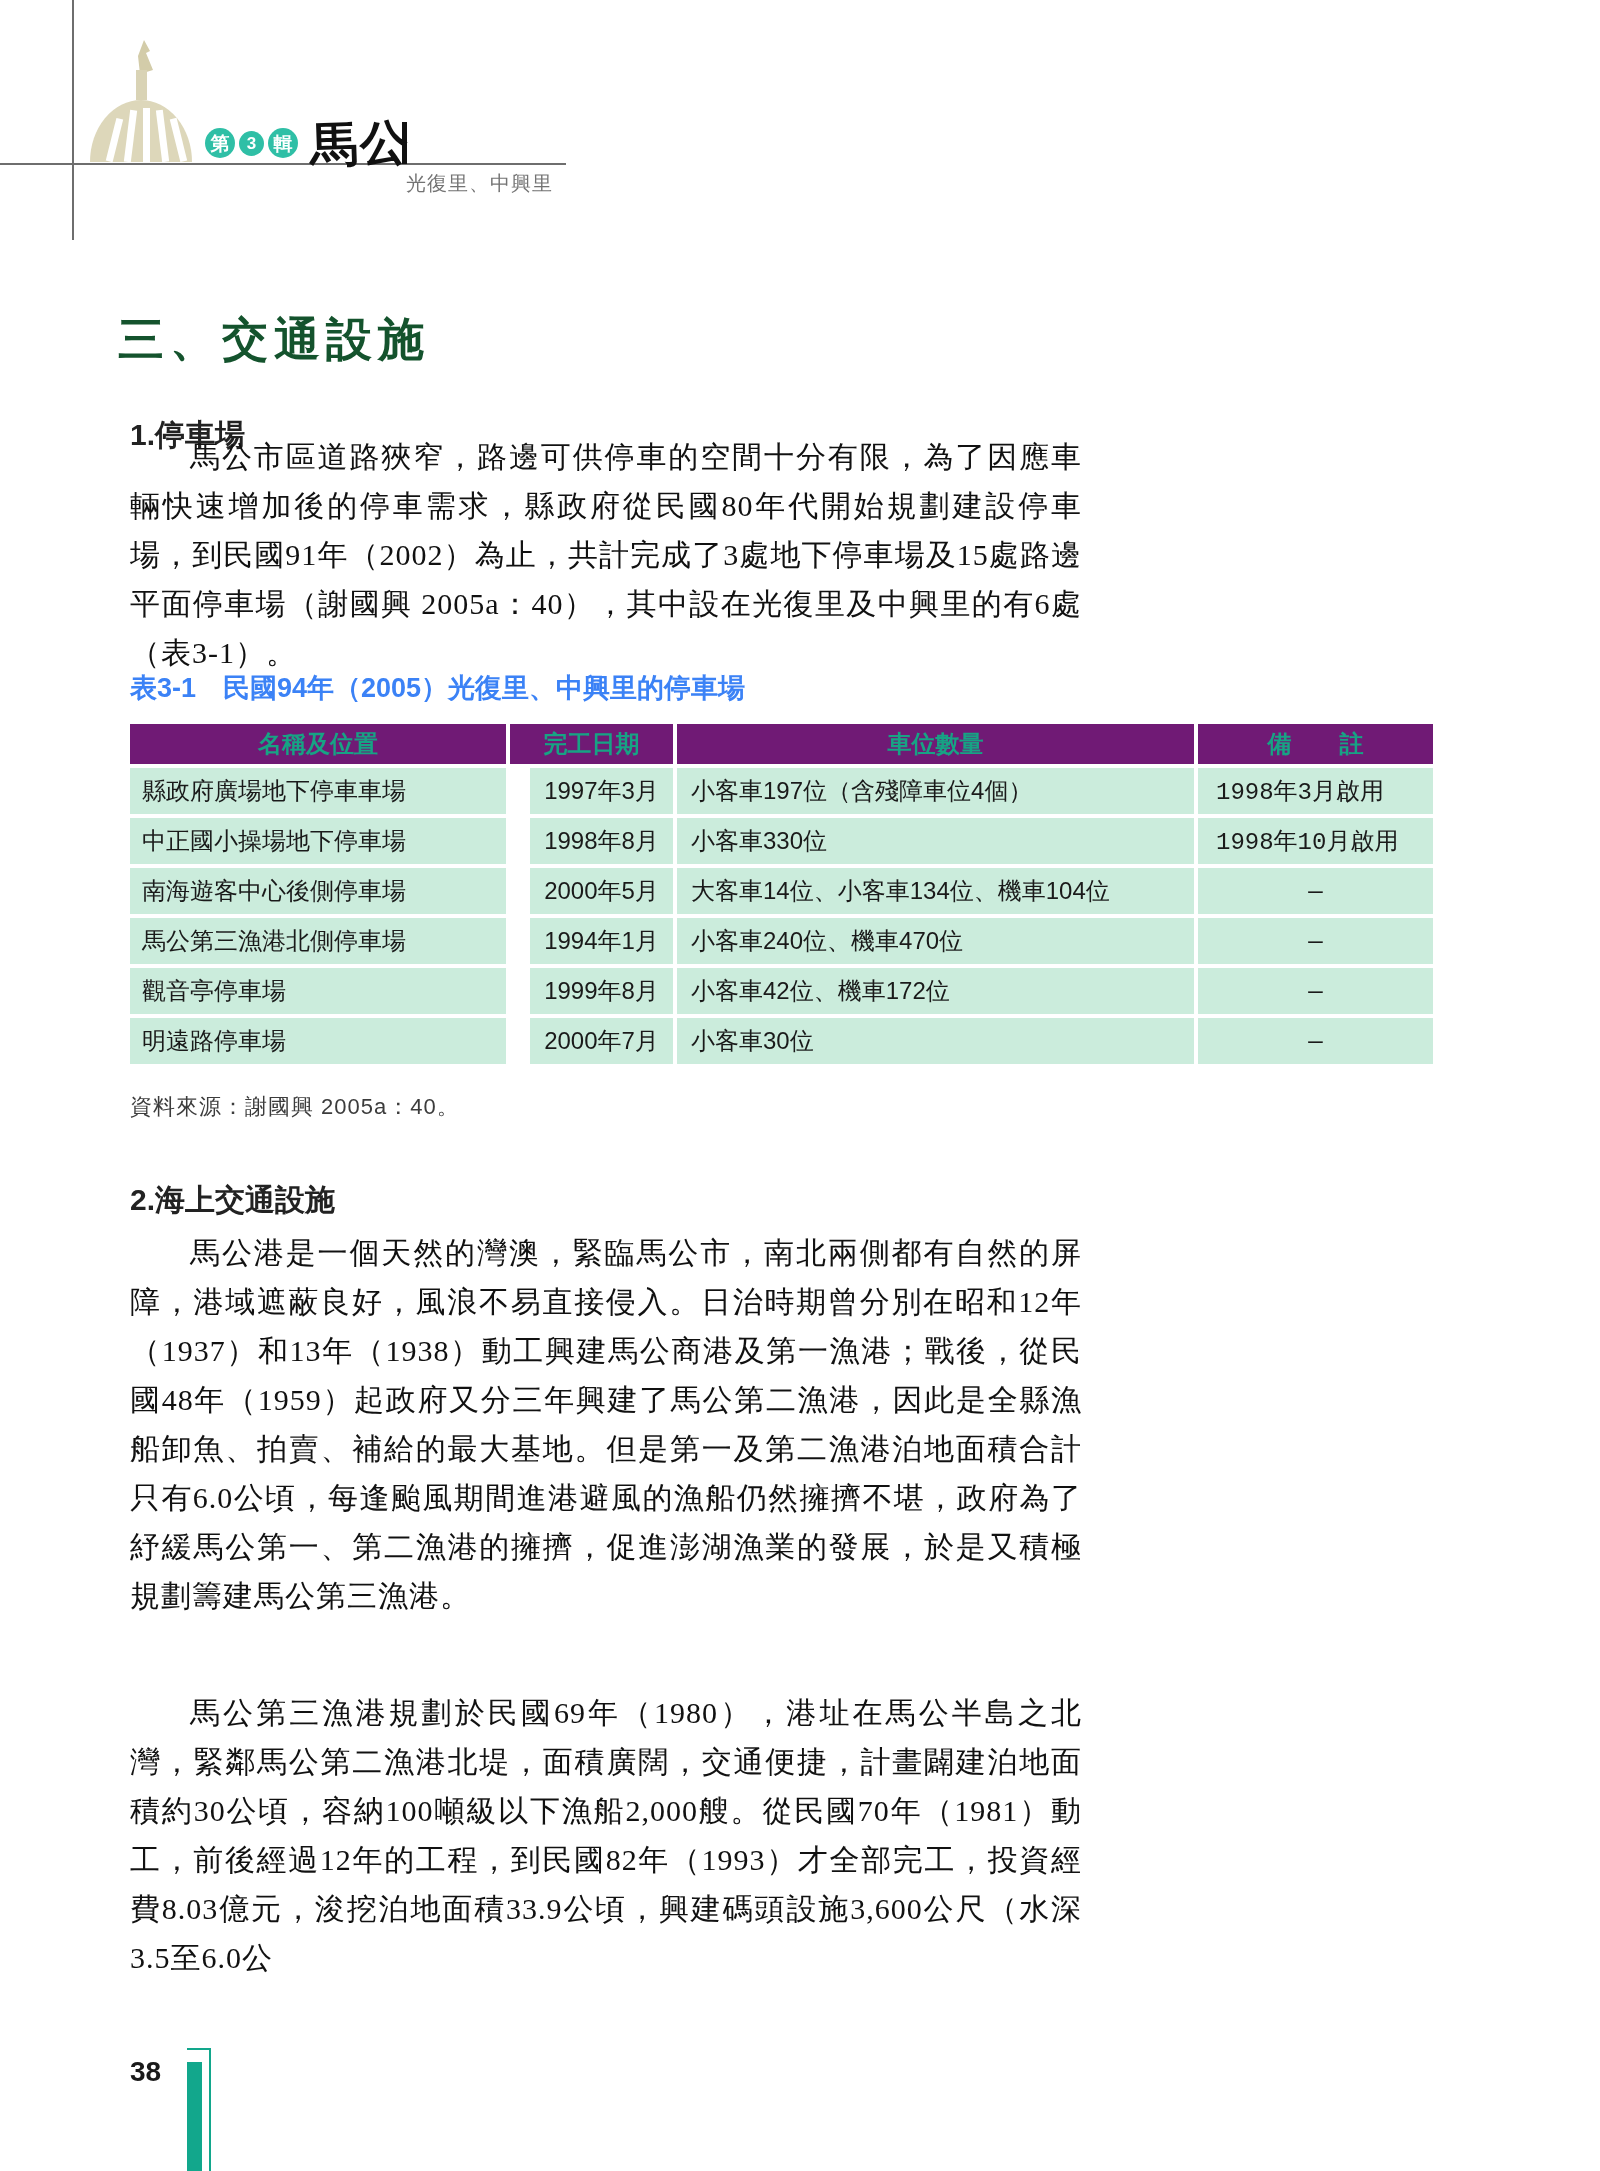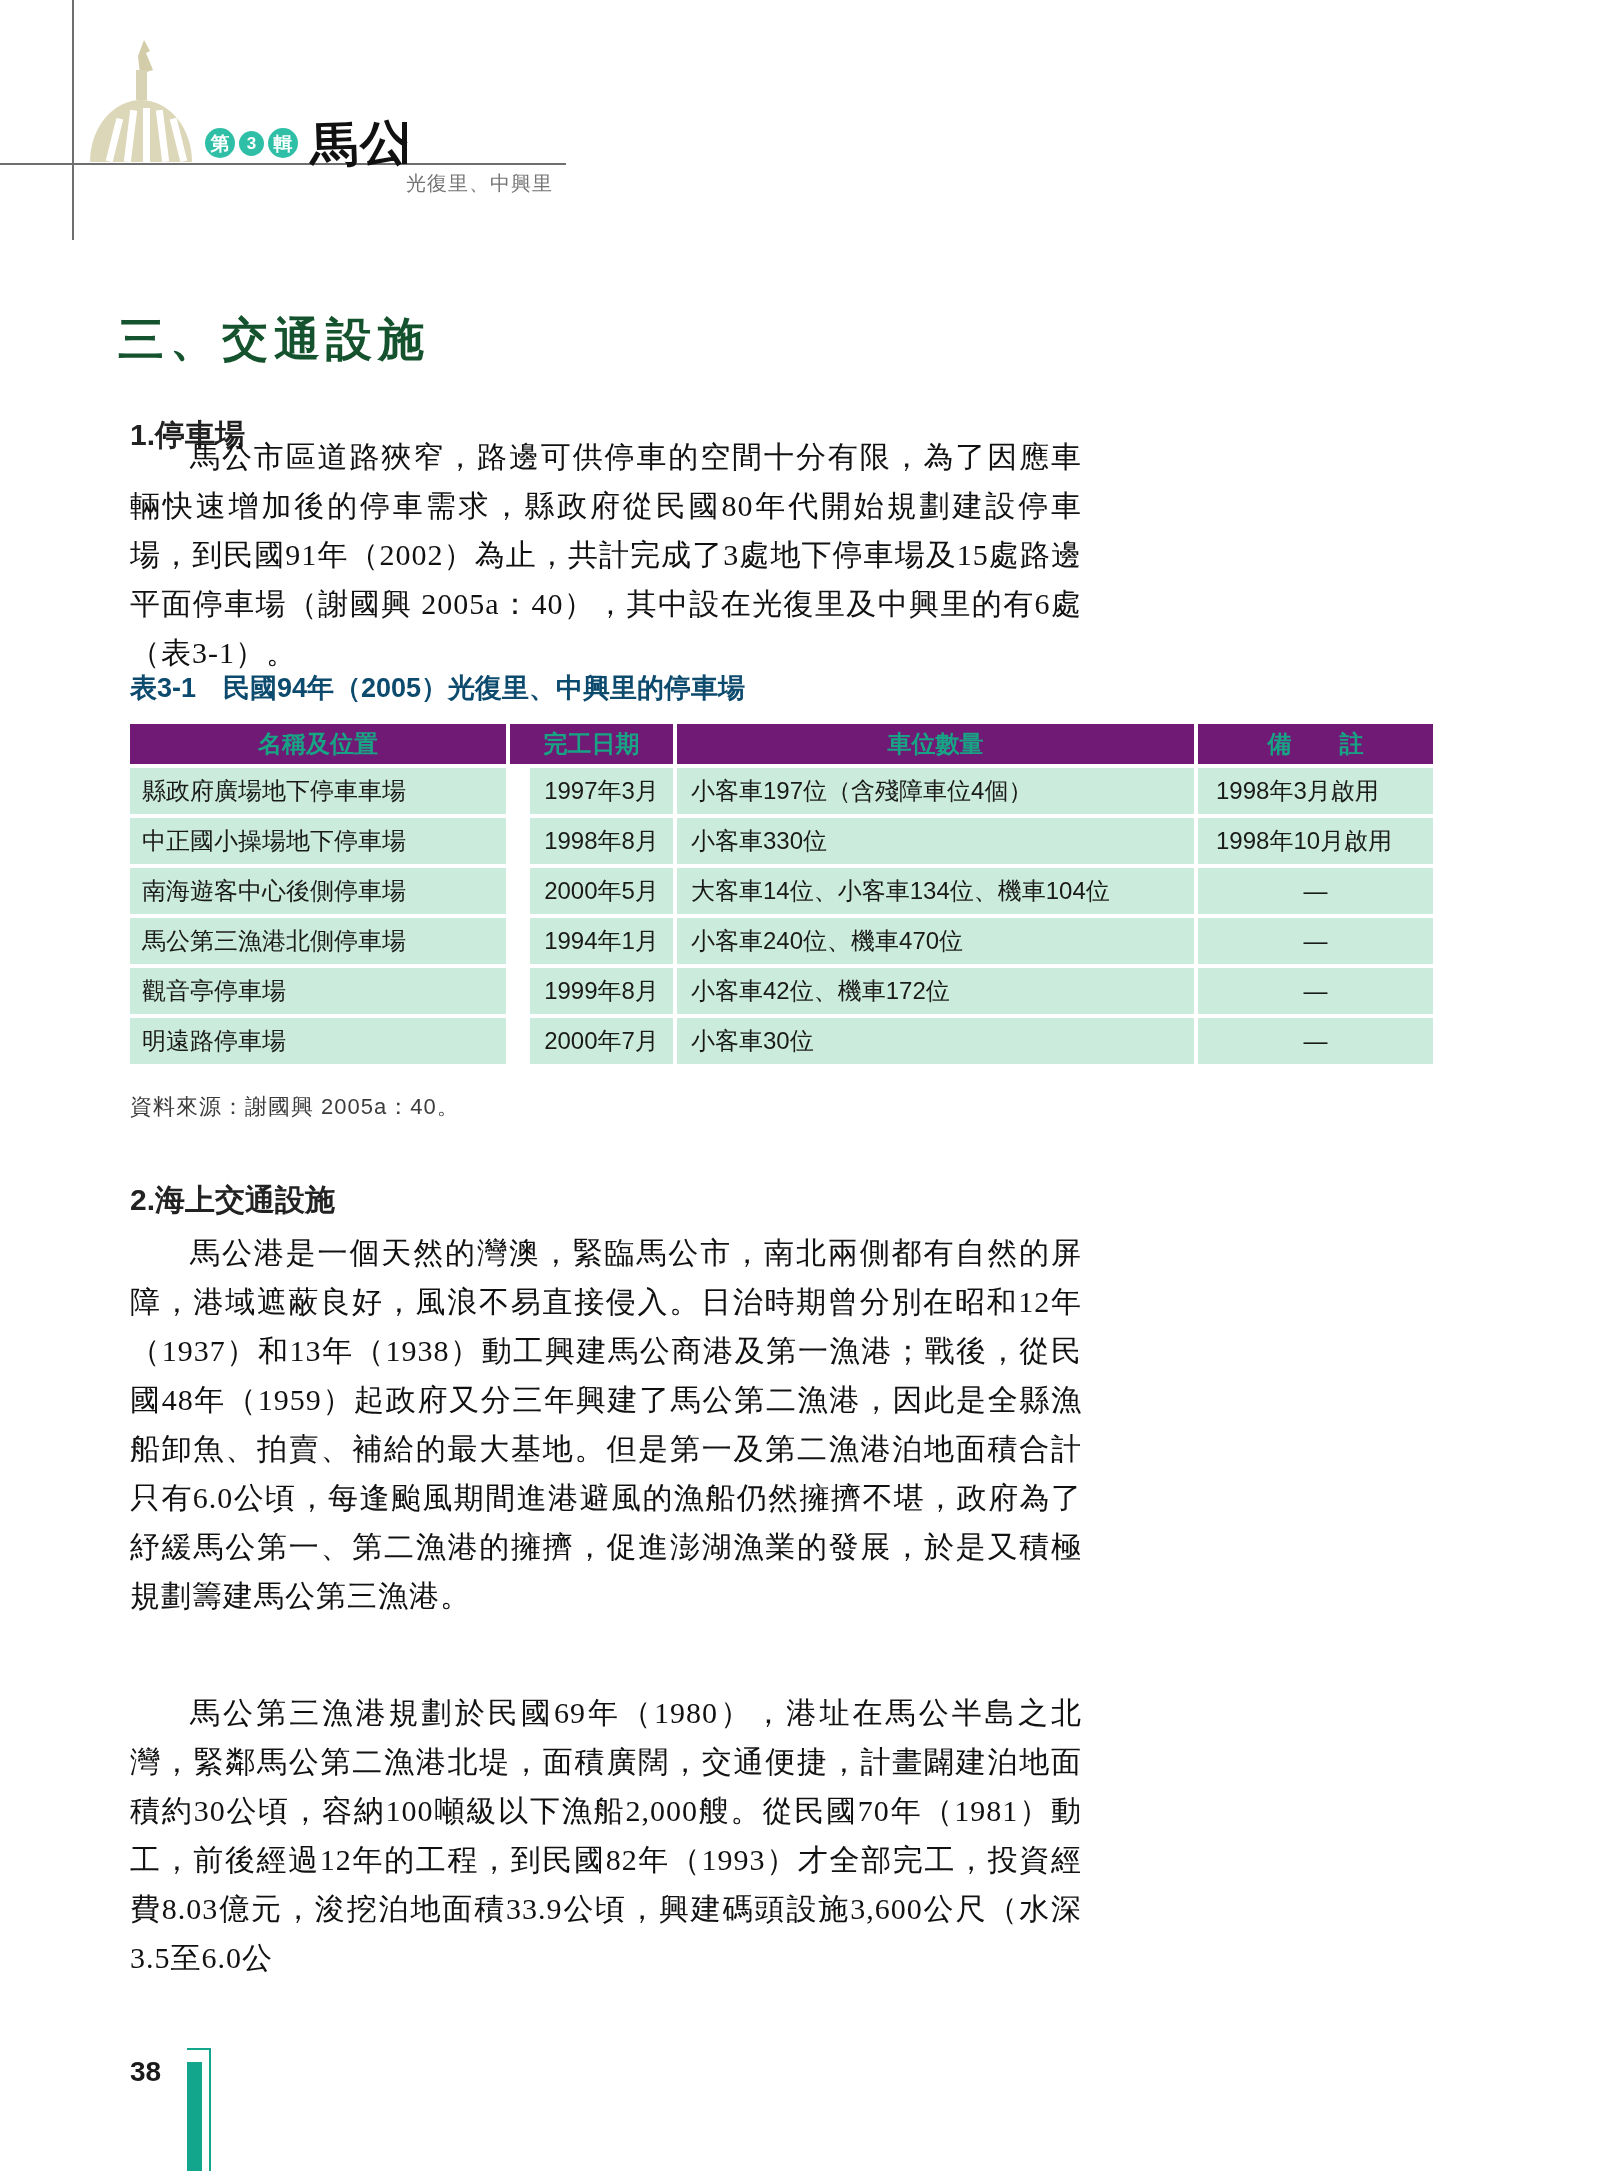--- a/index.html
+++ b/index.html
@@ -48,39 +48,39 @@
     font-family:"Liberation Serif","DejaVu Serif",serif;
     font-size:30px;line-height:49px;color:#111;
     text-align:justify;text-indent:2em;letter-spacing:1px;margin:0;
   }
   #para1{top:432px;}
   #para2{top:1228px;}
   #para3{top:1688px;}
   
   .table-caption{
     position:absolute;left:130px;top:670px;
-    font-size:27px;font-weight:bold;color:#0c4a6e;white-space:nowrap;
+    font-size:27px;font-weight:bold;color:#3b82f6;white-space:nowrap;
   }
   .lot-table{
     position:absolute;left:130px;top:724px;width:1299px;
     display:grid;grid-template-columns:376px 163px 517px 235px;
     gap:4px;background:#ffffff;
   }
   .lot-table .cell{
     background:#cbecdc;display:flex;align-items:center;
     font-size:24px;min-height:46px;padding:0 6px;box-sizing:border-box;
   }
   .lot-table .head{
     background:#701a75;color:#17a384;font-weight:bold;
     justify-content:center;min-height:40px;
   }
   .lot-table .c-name{padding-left:12px;}
   .lot-table .c-date{justify-content:center;margin-left:20px;}
   .lot-table .c-qty{padding-left:14px;}
-  .lot-table .c-note{padding-left:18px;}
+  .lot-table .c-note{padding-left:18px;font-family:Liberation Mono, monospace;}
   .lot-table .cell.center{justify-content:center;padding-left:6px;}
   .table-source{
     position:absolute;left:130px;top:1092px;
     font-size:22px;color:#3c3c3c;letter-spacing:1px;white-space:nowrap;
   }
   
   .page-number{position:absolute;left:130px;top:2056px;font-size:28px;font-weight:bold;color:#1a1a1a;}
   .footer-bar{position:absolute;left:187px;top:2062px;width:15px;height:109px;background:#12a78c;}
   .footer-outline-h{position:absolute;left:187px;top:2048px;width:24px;height:2px;background:#12a78c;}
   .footer-outline-v{position:absolute;left:209px;top:2048px;width:2px;height:123px;background:#12a78c;}

